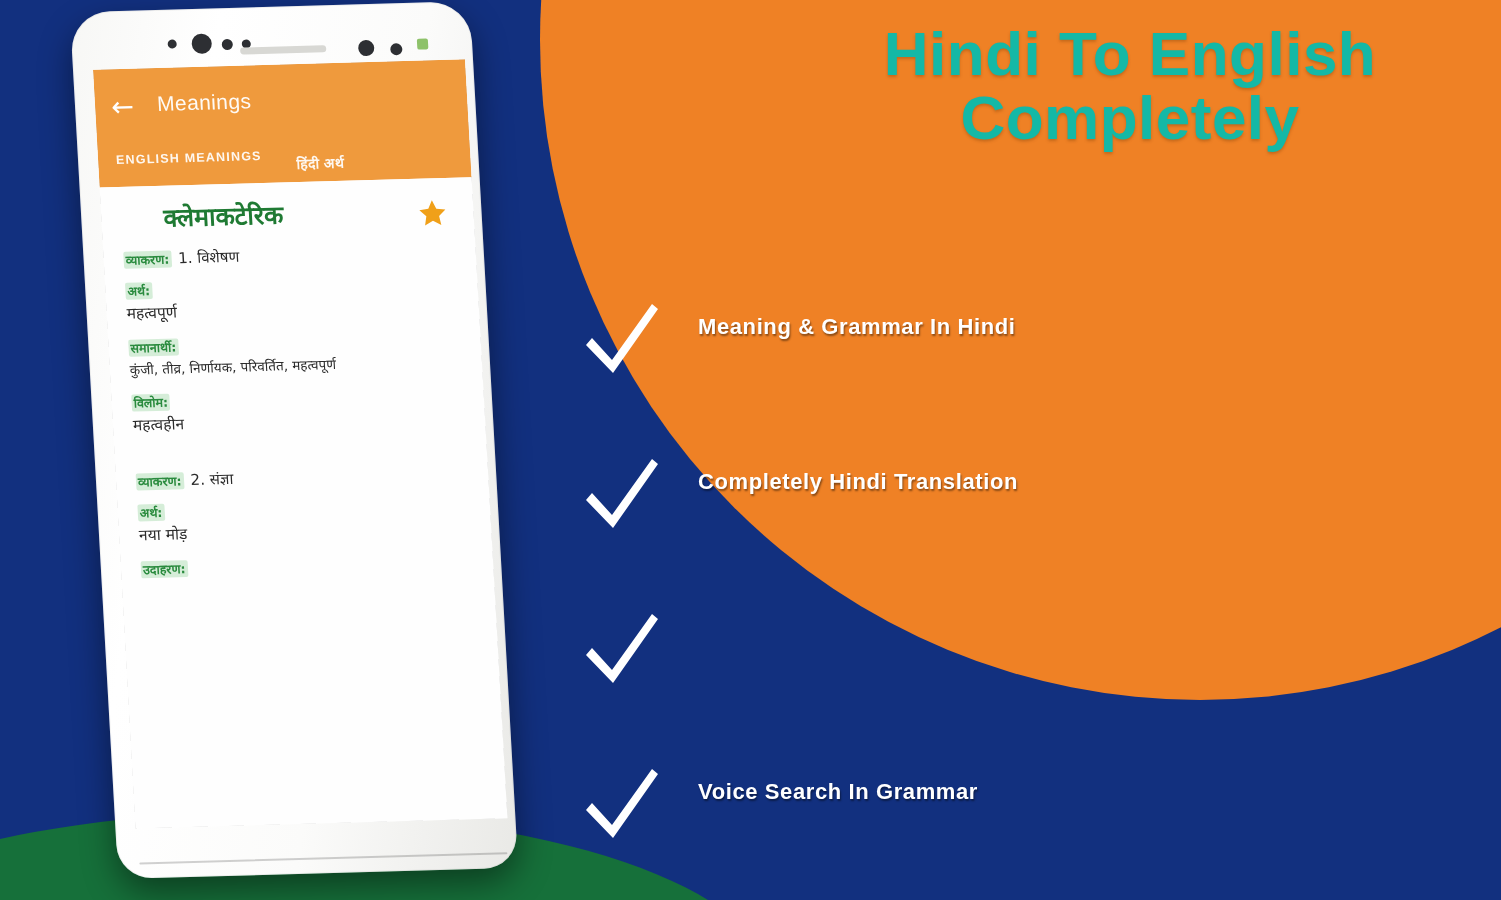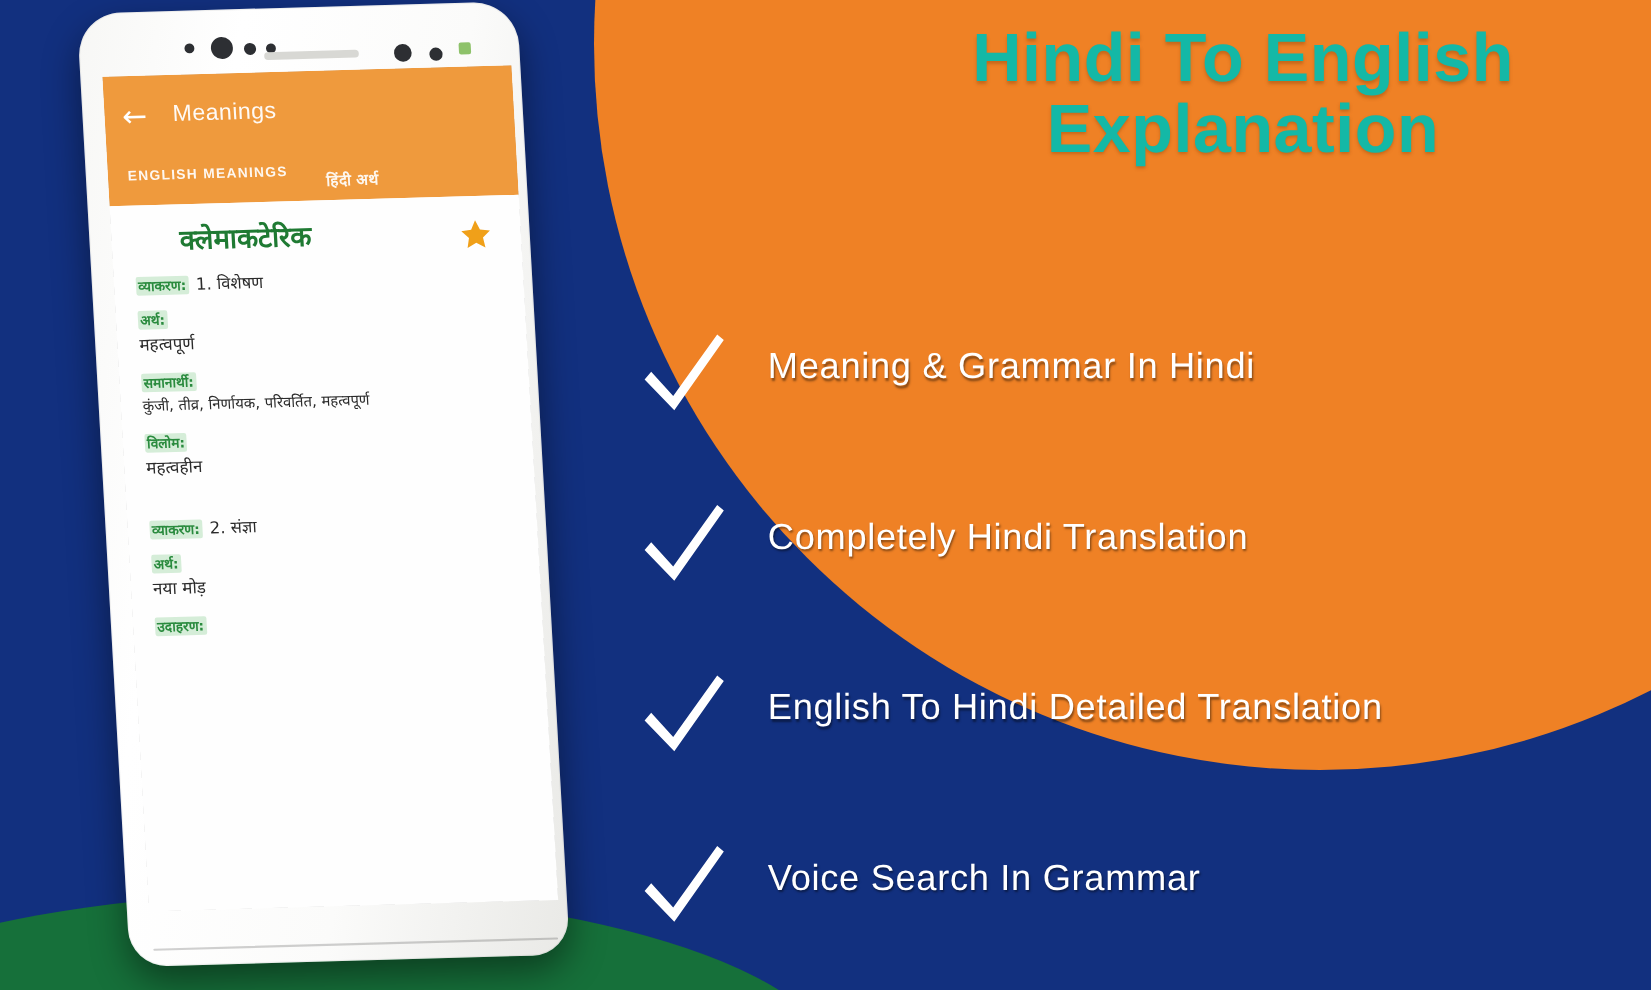--- a/index.html
+++ b/index.html
@@ -40,21 +40,21 @@
 
   
   .features{position:absolute;left:576px;top:296px;width:925px;}
   .feature{position:relative;height:155px;}
   .check{
     position:absolute;left:6px;top:6px;width:78px;height:78px;
     overflow:visible;
   }
   .feature-label{
     position:absolute;left:122px;top:18px;
-    color:#ffffff;font-size:33px;font-weight:normal;
+    color:#ffffff;font-size:22px;font-weight:bold;
     letter-spacing:.6px;white-space:nowrap;
     text-shadow:1px 2px 2px rgba(0,0,0,.45);
   }
 
   
   .phone-wrap{
     position:absolute;left:88px;top:-10px;
     width:420px;height:900px;
     transform:rotate(-3.2deg) skewY(1.6deg);
     transform-origin:50% 50%;
@@ -148,21 +148,21 @@
 <body>
 
 <div id="stage">
 
   <div class="bg-navy"></div>
   <div class="bg-orange-circle"></div>
   <div class="bg-green-ground"></div>
 
   <div class="headline">
     <span class="ln">Hindi To English</span>
-    <span class="ln">Explanation</span>
+    <span class="ln">Completely</span>
   </div>
 
   <div class="features">
 
     <div class="feature">
       <span class="check">
         <svg width="78" height="78" viewBox="0 0 78 78">
           <path d="M4 43 L10 36 L30 58 L70 2 L76 7 L31 71 Z" fill="#ffffff"></path>
         </svg>
       </span>
@@ -177,21 +177,20 @@
       </span>
       <span class="feature-label">Completely Hindi Translation</span>
     </div>
 
     <div class="feature">
       <span class="check">
         <svg width="78" height="78" viewBox="0 0 78 78">
           <path d="M4 43 L10 36 L30 58 L70 2 L76 7 L31 71 Z" fill="#ffffff"></path>
         </svg>
       </span>
-      <span class="feature-label">English To Hindi Detailed Translation</span>
     </div>
 
     <div class="feature">
       <span class="check">
         <svg width="78" height="78" viewBox="0 0 78 78">
           <path d="M4 43 L10 36 L30 58 L70 2 L76 7 L31 71 Z" fill="#ffffff"></path>
         </svg>
       </span>
       <span class="feature-label">Voice Search In Grammar</span>
     </div>

